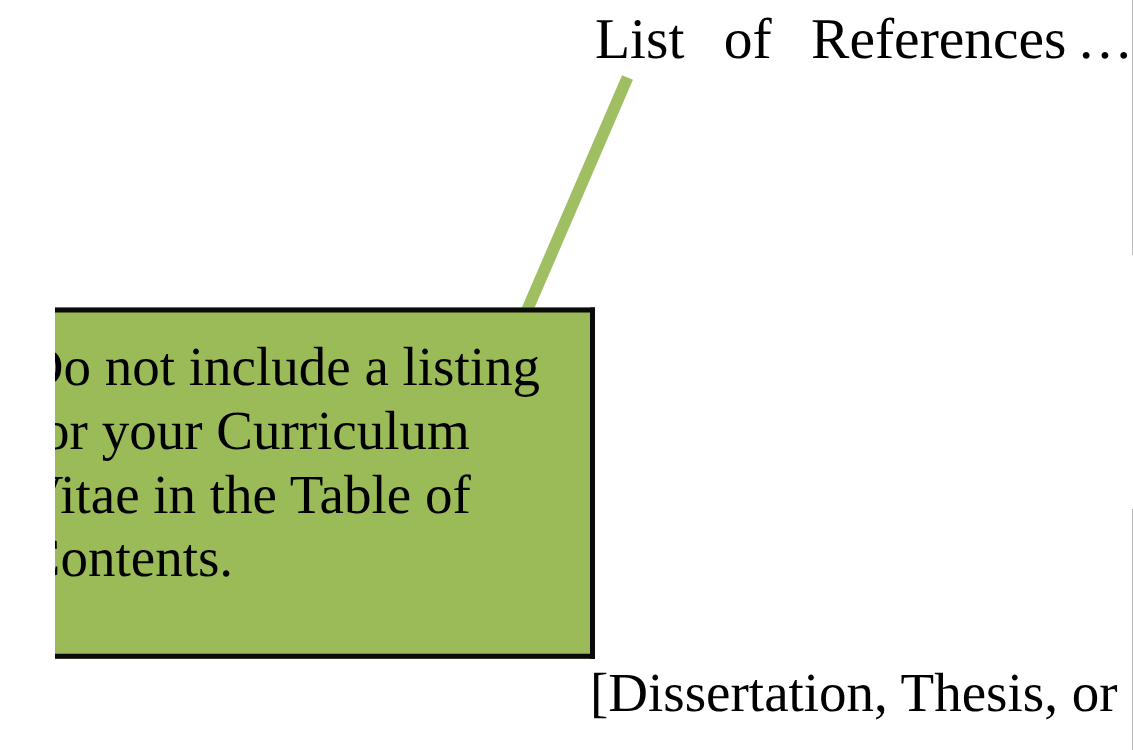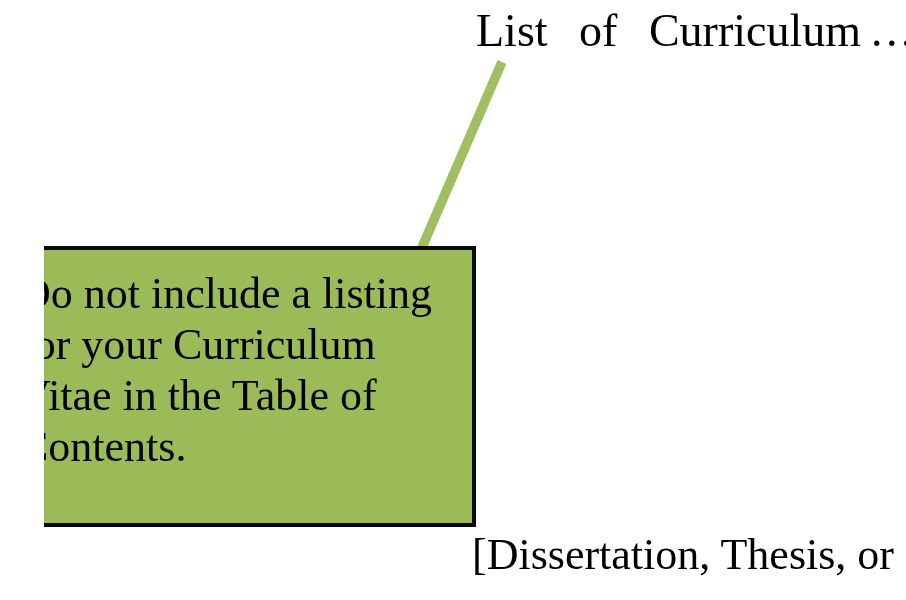--- a/index.html
+++ b/index.html
@@ -70,21 +70,21 @@
 </style>
 </head>
 <body>
 
 <div class="page">
 
   <svg class="connector-svg" viewBox="0 0 906 600" xmlns="http://www.w3.org/2000/svg" aria-hidden="true">
     <line x1="420" y1="252" x2="502" y2="62"></line>
   </svg>
 
-  <div class="toc-entry"><span>List of Curriculum</span><span class="dots">.....</span></div>
+  <div class="toc-entry"><span>List of References</span><span class="dots">.....</span></div>
 
   <div class="callout-box">
     <div class="callout-text">Do not include a listing
 for your Curriculum
 Vitae in the Table of
 Contents.</div>
   </div>
 
   <div class="caption">[Dissertation, Thesis, or</div>
 

